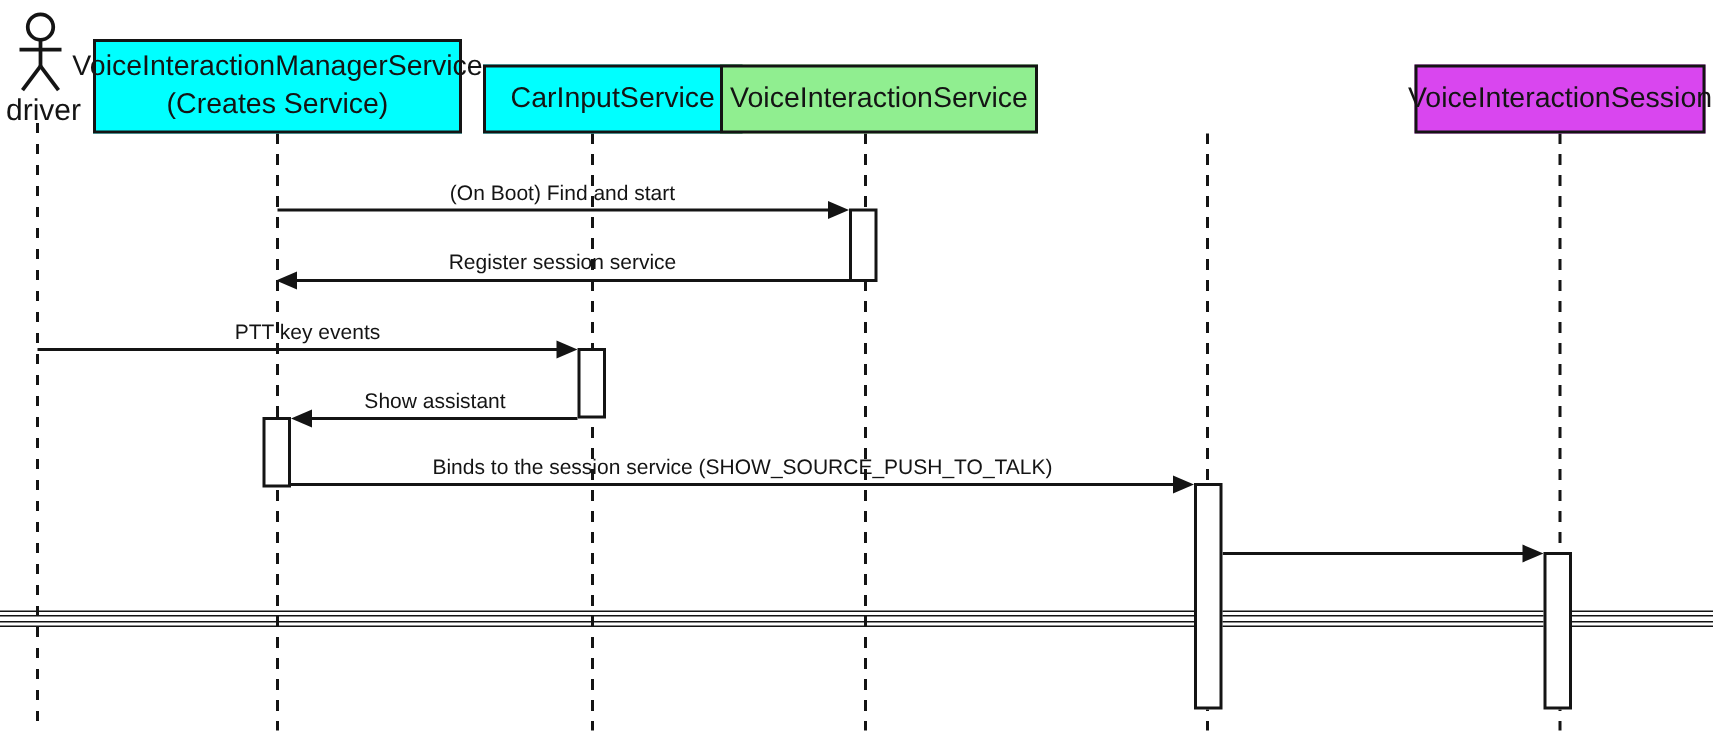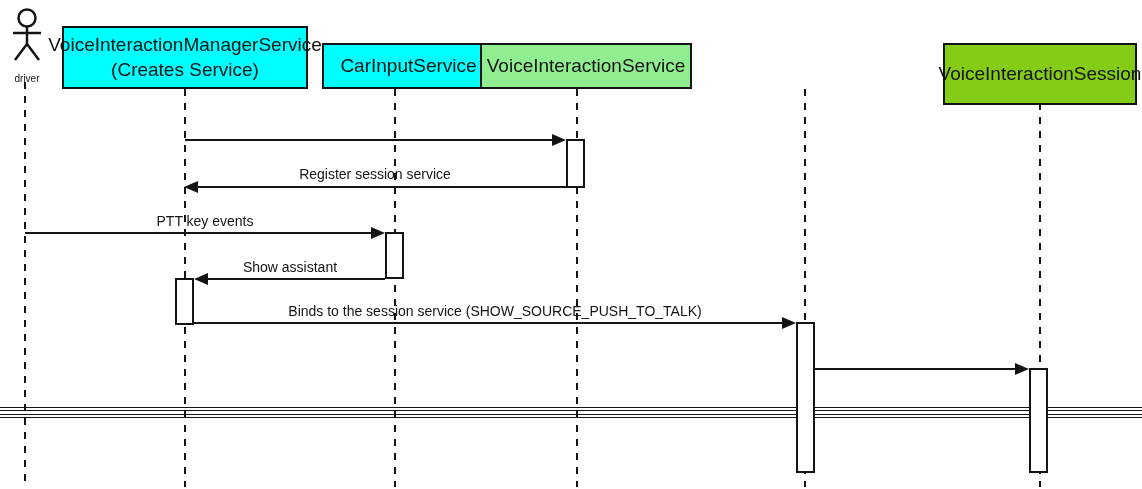--- a/index.html
+++ b/index.html
@@ -34,21 +34,21 @@
     justify-content: center;
     text-align: center;
     font-size: 19px;
     line-height: 1.3;
     z-index: 5;
   }
 
   
   #actor { position: absolute; left: 4px; top: 6px; width: 46px; z-index: 5; text-align: center; }
   #actor svg { display: block; margin: 0 auto; }
-  #actor .actor-label { font-size: 10px; margin-top: 11px; }
+  #actor .actor-label { font-size: 20px; margin-top: 1px; }
 
   
   .activation {
     position: absolute;
     width: 19px;
     background: #ffffff;
     border: 2px solid #141414;
     z-index: 6;
   }
 
@@ -133,30 +133,31 @@
   <div class="participant" style="left: 62px; top: 26px; width: 246px; height: 63px; background-color: rgb(0, 255, 255);">
     <span>VoiceInteractionManagerService</span>
     <span>(Creates Service)</span>
   </div>
   <div class="participant" style="left: 322px; top: 43px; width: 173px; height: 46px; background-color: rgb(0, 255, 255);">
     <span>CarInputService</span>
   </div>
   <div class="participant" style="left: 480px; top: 43px; width: 212px; height: 46px; background-color: rgb(144, 238, 144);">
     <span>VoiceInteractionService</span>
   </div>
-  <div class="participant" style="left: 943px; top: 43px; width: 194px; height: 62px; background-color: #84cc16;">
+  <div class="participant" style="left: 943px; top: 43px; width: 194px; height: 46px; background-color: #d946ef;">
     <span>VoiceInteractionSession</span>
   </div>
 
   <div class="activation" style="left:566px;  top:139px; height:49px;"></div>
   <div class="activation" style="left:385px;  top:232px; height:47px;"></div>
   <div class="activation" style="left:175px;  top:278px; height:47px;"></div>
   <div class="activation" style="left:796px;  top:322px; height:151px;"></div>
   <div class="activation" style="left:1029px; top:368px; height:105px;"></div>
 
+  <div class="msg-label" style="left:375px; top:120px;">(On Boot) Find and start</div>
   <div class="msg-line" style="left:185px; top:139px; width:368px;"></div>
   <div class="arrowhead right" style="left:552px; top:134px;"></div>
 
   <div class="msg-label" style="left:375px; top:166px;">Register session service</div>
   <div class="msg-line" style="left:198px; top:186px; width:368px;"></div>
   <div class="arrowhead left" style="left:184px; top:181px;"></div>
 
   <div class="msg-label" style="left:205px; top:213px;">PTT key events</div>
   <div class="msg-line" style="left:25px; top:232px; width:347px;"></div>
   <div class="arrowhead right" style="left:371px; top:227px;"></div>

